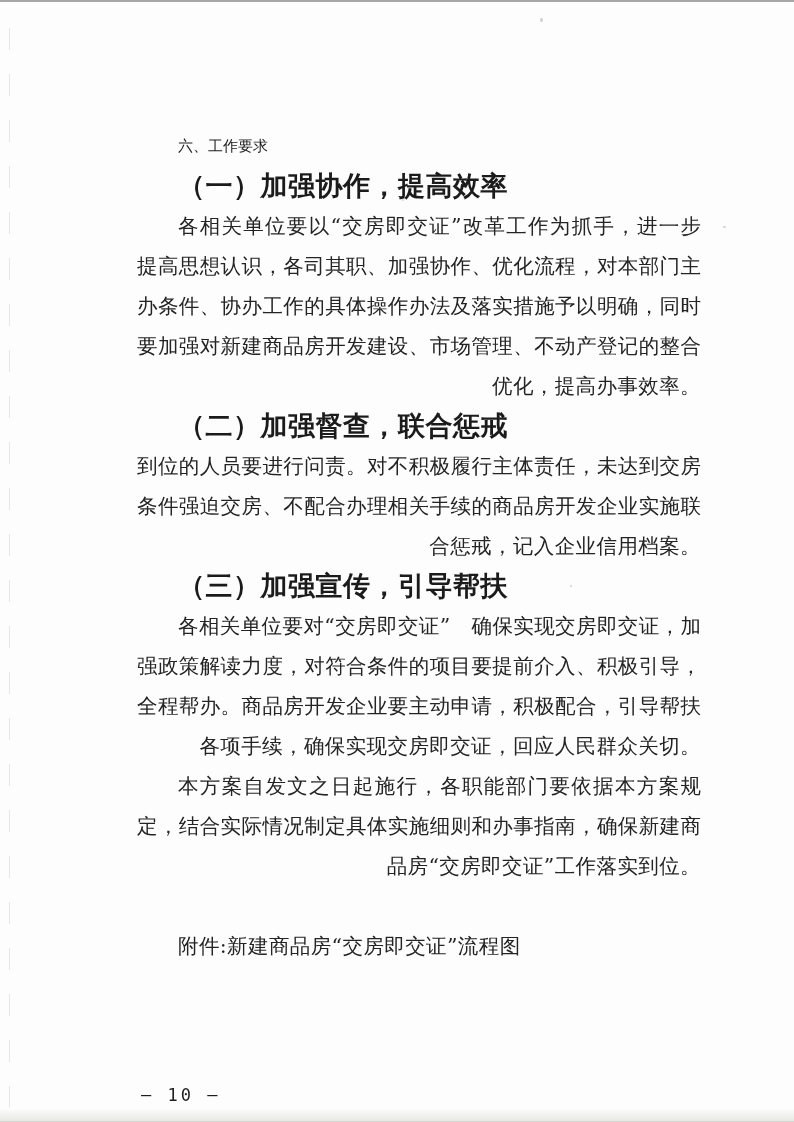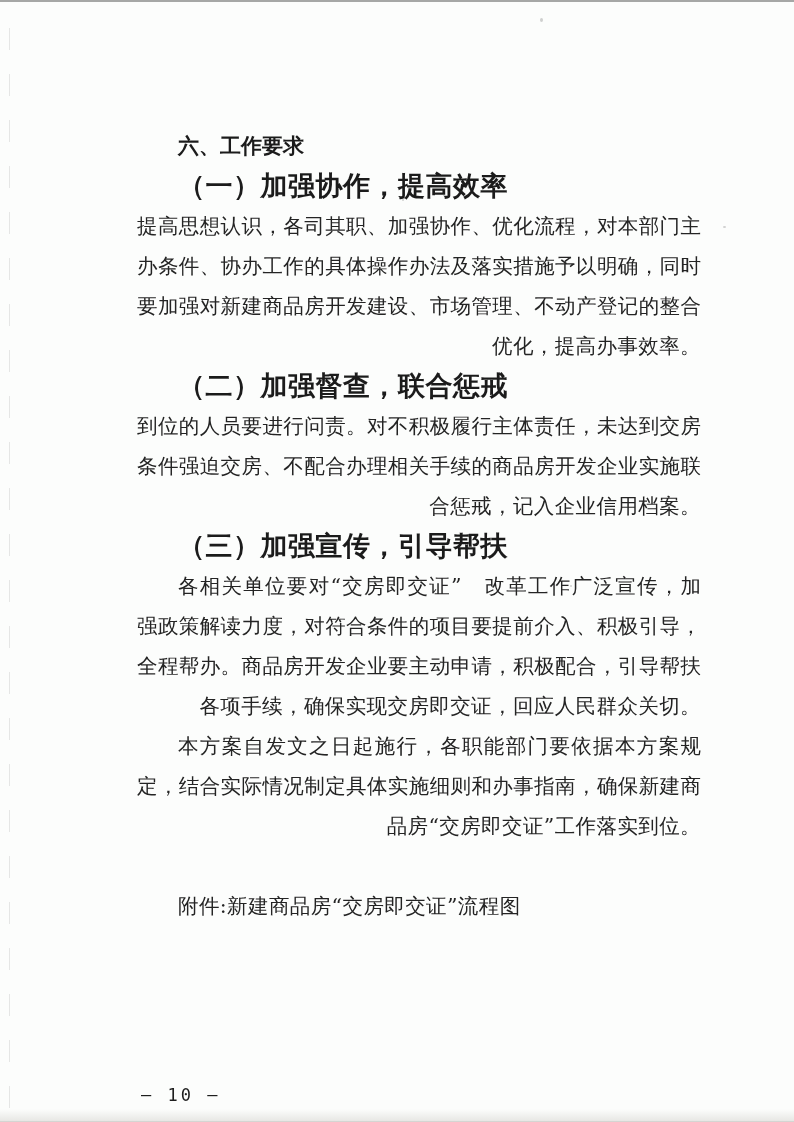--- a/index.html
+++ b/index.html
@@ -54,21 +54,21 @@
   .line.fill,.line.first{
     text-align:justify;
     text-align-last:justify;
     text-justify:inter-character;
   }
   .line.first{text-indent:41px;}
   .line.last{text-align:right;letter-spacing:.4px;}
   .line.h1{
     padding-left:41px;
     font-family:"DejaVu Sans", sans-serif;
-    font-weight:700;font-size:21px;color:var(--heading-ink);
+    font-weight:400;font-size:15px;color:var(--heading-ink);
   }
   .line.h2{
     padding-left:41px;
     font-weight:700;font-size:27px;color:var(--heading-ink);
     letter-spacing:.5px;
   }
   .line.attachment{padding-left:41px;letter-spacing:.4px;}
   .line.blank{height:40px;}
 
   .footer{
@@ -87,30 +87,31 @@
   <div class="edge-left"></div>
   <div class="edge-bottom"></div>
   <div class="speck s1"></div>
   <div class="speck s2"></div>
   <div class="speck s3"></div>
   <div class="speck s4"></div>
 
   <div class="text-block">
       <div class="line h1">六、工作要求</div>
       <div class="line h2">（一）加强协作，提高效率</div>
+      <div class="line first">各相关单位要以“交房即交证”改革工作为抓手，进一步</div>
       <div class="line fill">提高思想认识，各司其职、加强协作、优化流程，对本部门主</div>
       <div class="line fill">办条件、协办工作的具体操作办法及落实措施予以明确，同时</div>
       <div class="line fill">要加强对新建商品房开发建设、市场管理、不动产登记的整合</div>
       <div class="line last">优化，提高办事效率。</div>
       <div class="line h2">（二）加强督查，联合惩戒</div>
       <div class="line fill">到位的人员要进行问责。对不积极履行主体责任，未达到交房</div>
       <div class="line fill">条件强迫交房、不配合办理相关手续的商品房开发企业实施联</div>
       <div class="line last">合惩戒，记入企业信用档案。</div>
       <div class="line h2">（三）加强宣传，引导帮扶</div>
-      <div class="line first">各相关单位要对“交房即交证”　改革工作广泛宣传，加</div>
+      <div class="line first">各相关单位要对“交房即交证”　确保实现交房即交证，加</div>
       <div class="line fill">强政策解读力度，对符合条件的项目要提前介入、积极引导，</div>
       <div class="line fill">全程帮办。商品房开发企业要主动申请，积极配合，引导帮扶</div>
       <div class="line last">各项手续，确保实现交房即交证，回应人民群众关切。</div>
       <div class="line first">本方案自发文之日起施行，各职能部门要依据本方案规</div>
       <div class="line fill">定，结合实际情况制定具体实施细则和办事指南，确保新建商</div>
       <div class="line last">品房“交房即交证”工作落实到位。</div>
       <div class="line blank"></div>
       <div class="line attachment">附件:新建商品房“交房即交证”流程图</div>
     </div>
 

